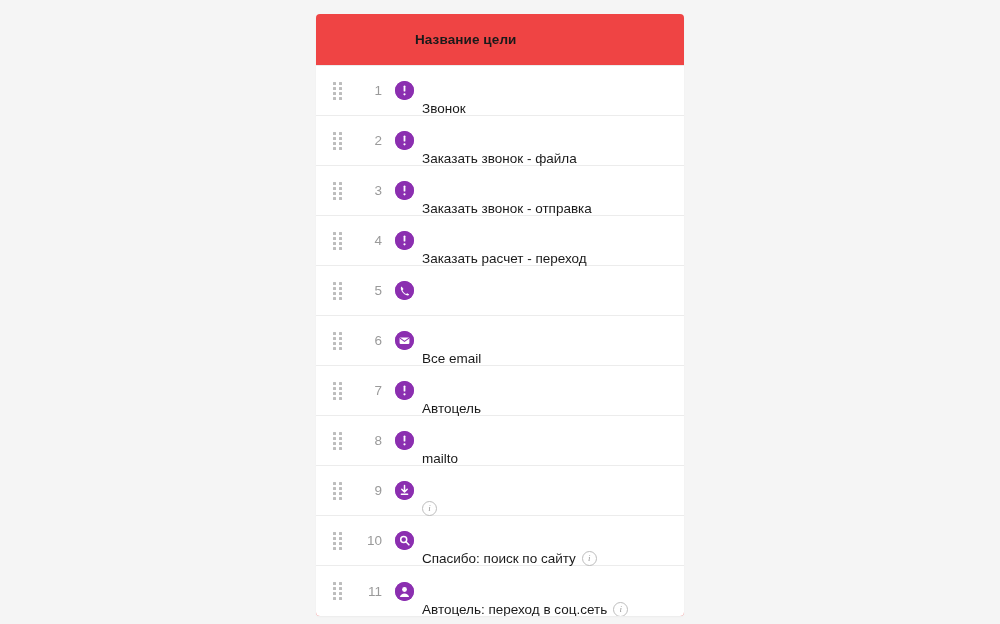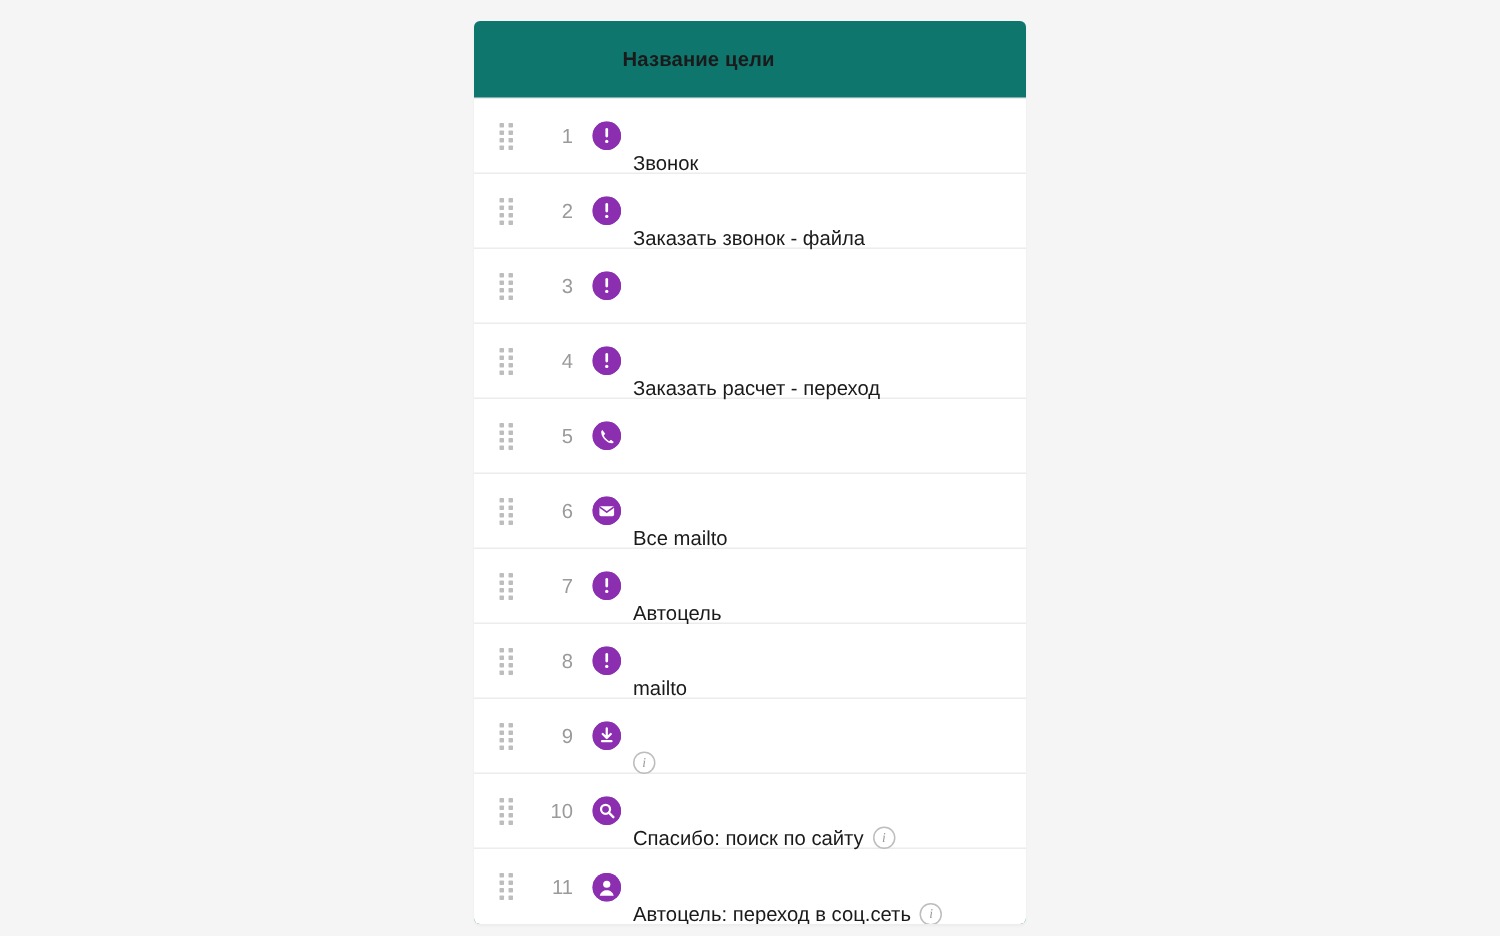--- a/index.html
+++ b/index.html
@@ -19,21 +19,21 @@
     position: relative;
     width: 1000px;
     height: 624px;
   }
 
   .goals-card {
     position: absolute;
     left: 316px;
     top: 14px;
     width: 368px;
-    background: #0f766e;
+    background: #ef4444;
     border-radius: 4px;
     overflow: hidden;
     box-shadow: 0 1px 2px rgba(0,0,0,0.04);
   }
 
   .card-header {
     height: 52px;
     display: flex;
     align-items: center;
     border-bottom: 1px solid #ececec;
@@ -219,20 +219,23 @@
           <div class="row-index">3</div>
           <div class="goal-icon">
             <span class="circle-icon">
               <svg width="19" height="19" viewBox="0 0 19 19">
                 <circle cx="9.5" cy="9.5" r="9.5" fill="#8b2fb0"></circle>
                 <rect x="8.6" y="4.4" width="1.8" height="6.2" rx="0.9" fill="#fff"></rect>
                 <circle cx="9.5" cy="13.3" r="1.1" fill="#fff"></circle>
               </svg>
             </span>
           </div>
+          <div class="goal-name">
+            <span>Заказать звонок - отправка</span>
+          </div>
         </div>
         <div class="goal-row">
           <div class="drag-handle">
             <span class="dots">
               <i></i>
               <i></i>
               <i></i>
               <i></i>
               <i></i>
               <i></i>
@@ -294,21 +297,21 @@
           <div class="goal-icon">
             <span class="circle-icon">
               <svg width="19" height="19" viewBox="0 0 19 19">
                 <circle cx="9.5" cy="9.5" r="9.5" fill="#8b2fb0"></circle>
                 <rect x="4.6" y="6.5" width="9.8" height="6.6" rx="1.1" fill="#fff"></rect>
                 <path d="M5.3 7.4l4.2 3 4.2-3" fill="none" stroke="#8b2fb0" stroke-width="1.1" stroke-linecap="round" stroke-linejoin="round"></path>
               </svg>
             </span>
           </div>
           <div class="goal-name">
-            <span>Все mailto</span>
+            <span>Все email</span>
           </div>
         </div>
         <div class="goal-row">
           <div class="drag-handle">
             <span class="dots">
               <i></i>
               <i></i>
               <i></i>
               <i></i>
               <i></i>

